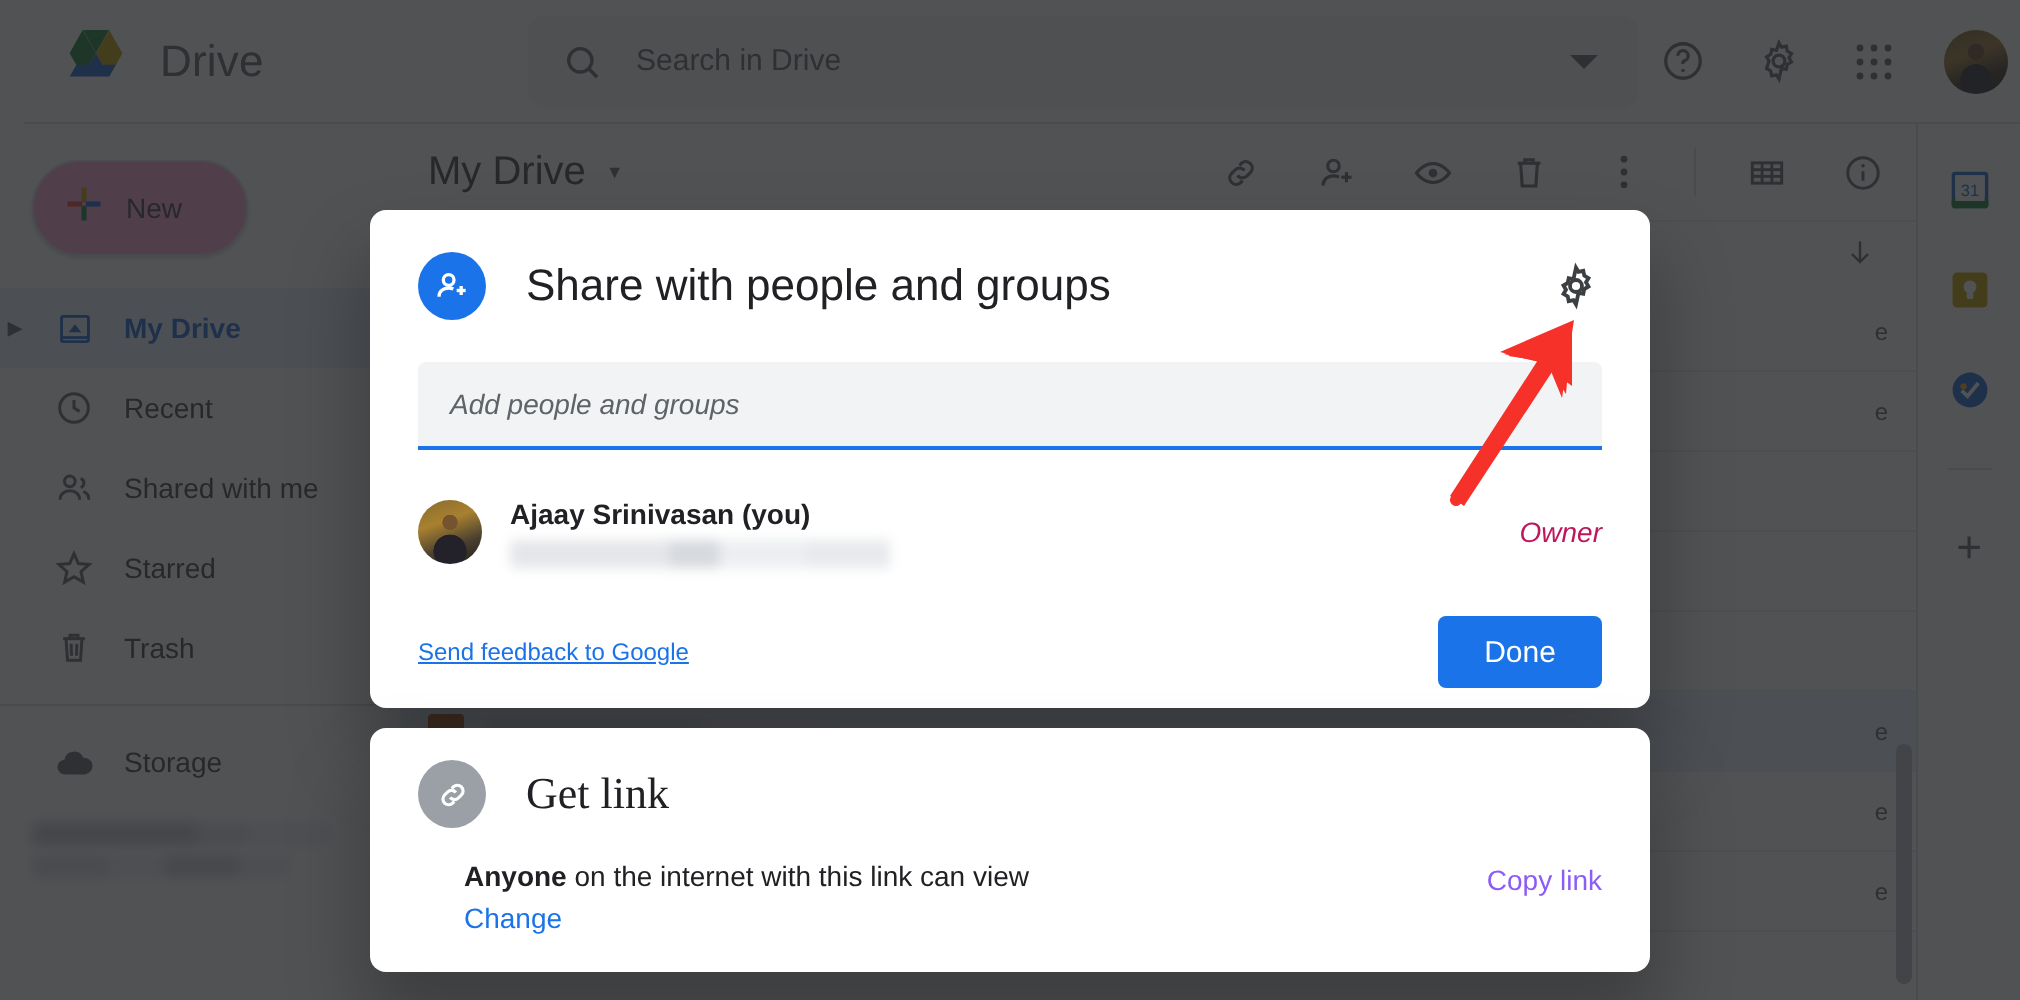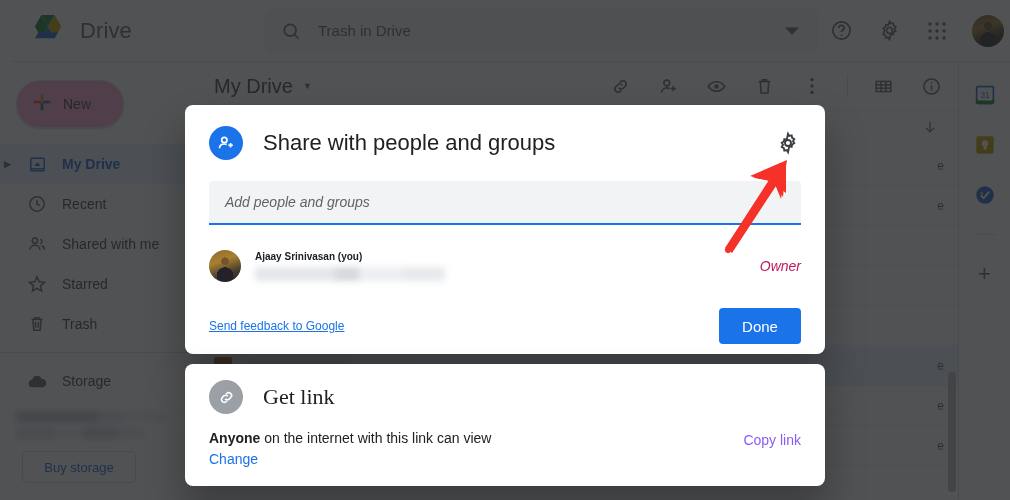--- a/index.html
+++ b/index.html
@@ -124,21 +124,21 @@
 
   .sd-person { display:flex; align-items:center; height:58px; margin-top:12px; }
   .p-avatar {
     width:32px; height:32px; border-radius:50%; flex:none; margin-right:14px;
     background:
       radial-gradient(circle at 50% 80%, #23222a 0 27%, rgba(0,0,0,0) 28%),
       radial-gradient(circle at 50% 35%, #75532f 0 14%, rgba(0,0,0,0) 15%),
       linear-gradient(160deg,#8a6a2f 0%, #a8812f 35%, #4a4030 68%, #201e1a 100%);
   }
   .p-texts { display:flex; flex-direction:column; gap:5px; }
-  .p-name { font-size:10px; font-weight:bold; color:#202124; }
+  .p-name { font-size:14px; font-weight:bold; color:#202124; }
   .p-mail { width:190px; height:14px; border-radius:2px; filter:blur(3px);
             background:linear-gradient(90deg,#e4e6e9 0 42%, #d6d9dd 42% 55%, #eceef1 55% 78%, #e7e9ec 78% 100%); }
   .p-role { margin-left:auto; font-size:14px; color:#be185d; font-style:italic; }
 
   .sd-foot { display:flex; align-items:center; height:62px; }
   .sd-feedback { font-size:12px; color:#1a73e8; text-decoration:underline; }
   .done-btn {
     margin-left:auto; width:82px; height:36px; background:#1a73e8; border:none; border-radius:4px;
     color:#fff; font-size:15px; display:flex; align-items:center; justify-content:center;
   }
@@ -149,21 +149,21 @@
     background:#fff; border-radius:8px; box-shadow:0 24px 38px 3px rgba(0,0,0,.25);
     padding:0 24px;
   }
   .ld-head { display:flex; align-items:center; height:66px; gap:20px;font-family:Liberation Serif, serif; }
   .ld-avatar {
     width:34px; height:34px; border-radius:50%; background:#9aa0a6;
     display:flex; align-items:center; justify-content:center; color:#fff; flex:none;
   }
   .ld-title { font-size:22px; color:#202124; }
   .ld-body { display:flex; align-items:flex-start; }
-  .ld-texts { display:flex; flex-direction:column; gap:5px; }
+  .ld-texts { display:flex; flex-direction:column; gap:5px;margin-left:23px; }
   .ld-access { font-size:14px; color:#202124; }
   .ld-access b { font-weight:bold; }
   .ld-change { font-size:14px; color:#1a73e8; }
   .ld-copy { margin-left:auto; font-size:14px; color:#8b5cf6; padding-top:2px; }
 
   
   .arrow-layer { position:absolute; inset:0; pointer-events:none; }
 </style>
 </head>
 <body>
@@ -196,21 +196,21 @@
         <span class="brand-text">Drive</span>
       </div>
 
       <div class="searchwrap">
         <span class="ticon">
           <svg width="20" height="20" viewBox="0 0 24 24" fill="none" stroke="currentColor" stroke-width="2">
             <circle cx="11" cy="11" r="7"></circle>
               <line x1="16.2" y1="16.2" x2="21" y2="21"></line>
           </svg>
         </span>
-        <span class="search-ph">Trash in Drive</span>
+        <span class="search-ph">Search in Drive</span>
         <span class="ticon">
           <svg width="14" height="14" viewBox="0 0 12 12">
               <polygon points="0,3 12,3 6,9" fill="currentColor"></polygon>
             </svg>
         </span>
       </div>
 
       <div class="top-icons">
         <span class="ticon">
           <svg width="23" height="23" viewBox="0 0 24 24" fill="none" stroke="currentColor" stroke-width="1.7">
@@ -326,23 +326,20 @@
             </svg>
           </span>
           <span>Storage</span>
         </div>
 
         <div class="blurbar">
           <div class="blur-line bl1"></div>
           <div class="blur-line bl2"></div>
         </div>
 
-        <div class="buy-btn">
-          <span>Buy storage</span>
-        </div>
       </div>
     </div>
 
     <div class="content">
       <div class="content-header">
         <span class="crumb">My Drive</span>
         <span class="crumb-caret">▼</span>
 
         <div class="chead-icons">
           <span class="ticon">

